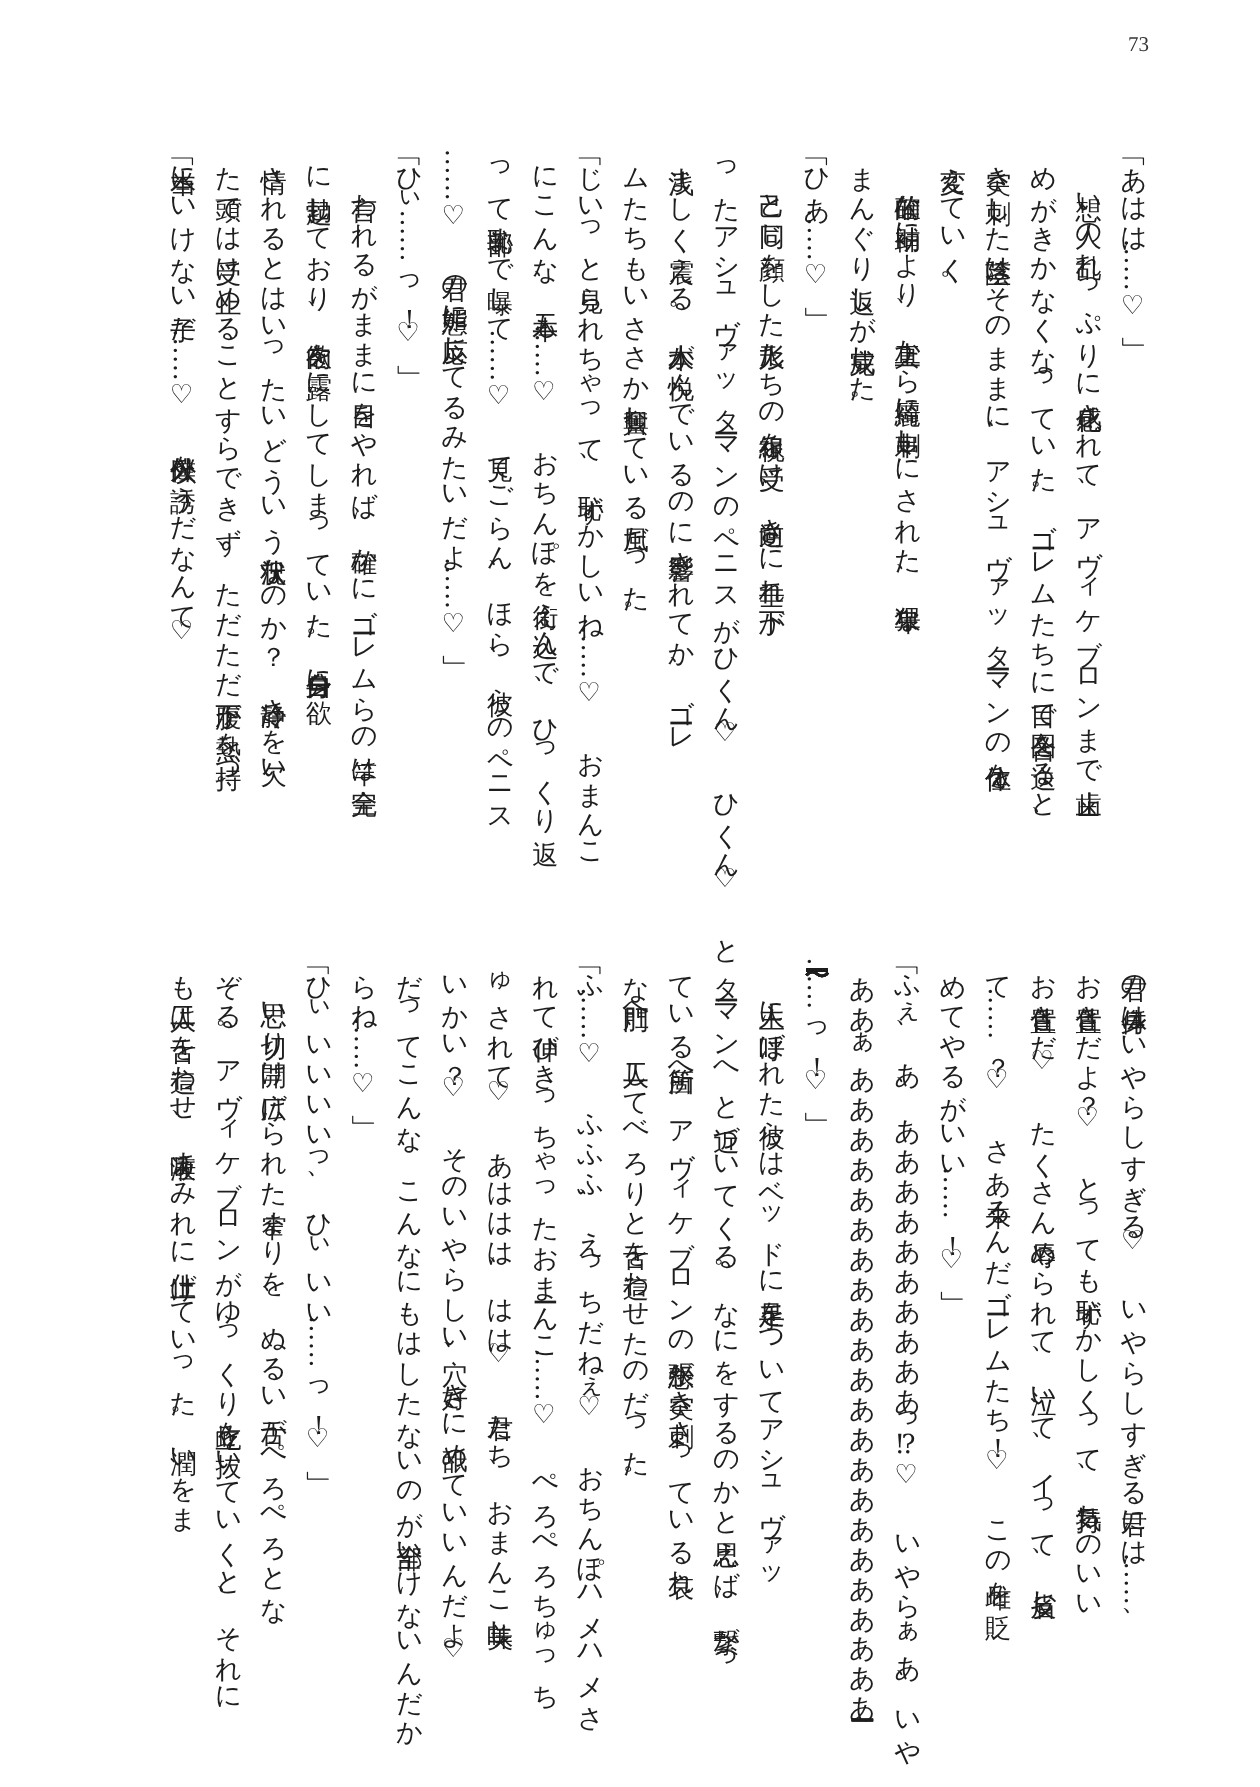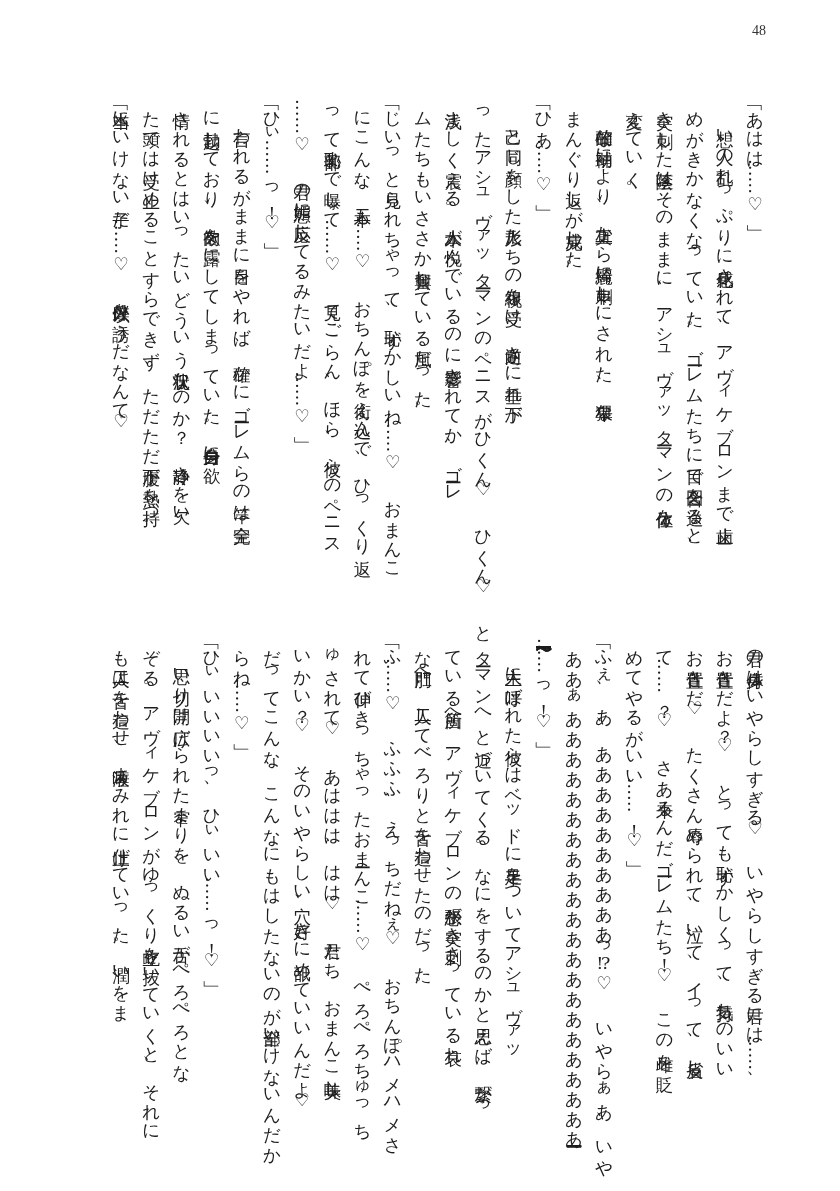--- a/index.html
+++ b/index.html
@@ -42,21 +42,21 @@
       width: 30.2px;
       height: 490px;
       white-space: nowrap;
       overflow: visible;
       letter-spacing: 0;
     }
   </style>
 </head>
 <body>
 
-<div class="page-number">48</div>
+<div class="page-number">73</div>
 
 <div class="text-block top">
   <div class="col">「あはは……♡」</div>
   <div class="col">　想い人の乱れっぷりに感化されて、アヴィケブロンまで歯止</div>
   <div class="col">めがきかなくなっていた。ゴーレムたちに目で合図を送ると、</div>
   <div class="col">突き刺した陰茎はそのままに、アシュヴァッターマンの体位を</div>
   <div class="col">変えていく。</div>
   <div class="col">　的確な補助により、真上から綺麗に串刺しにされた、卑猥な</div>
   <div class="col">まんぐり返しが完成した。</div>
   <div class="col">「ひあ……♡」</div>

